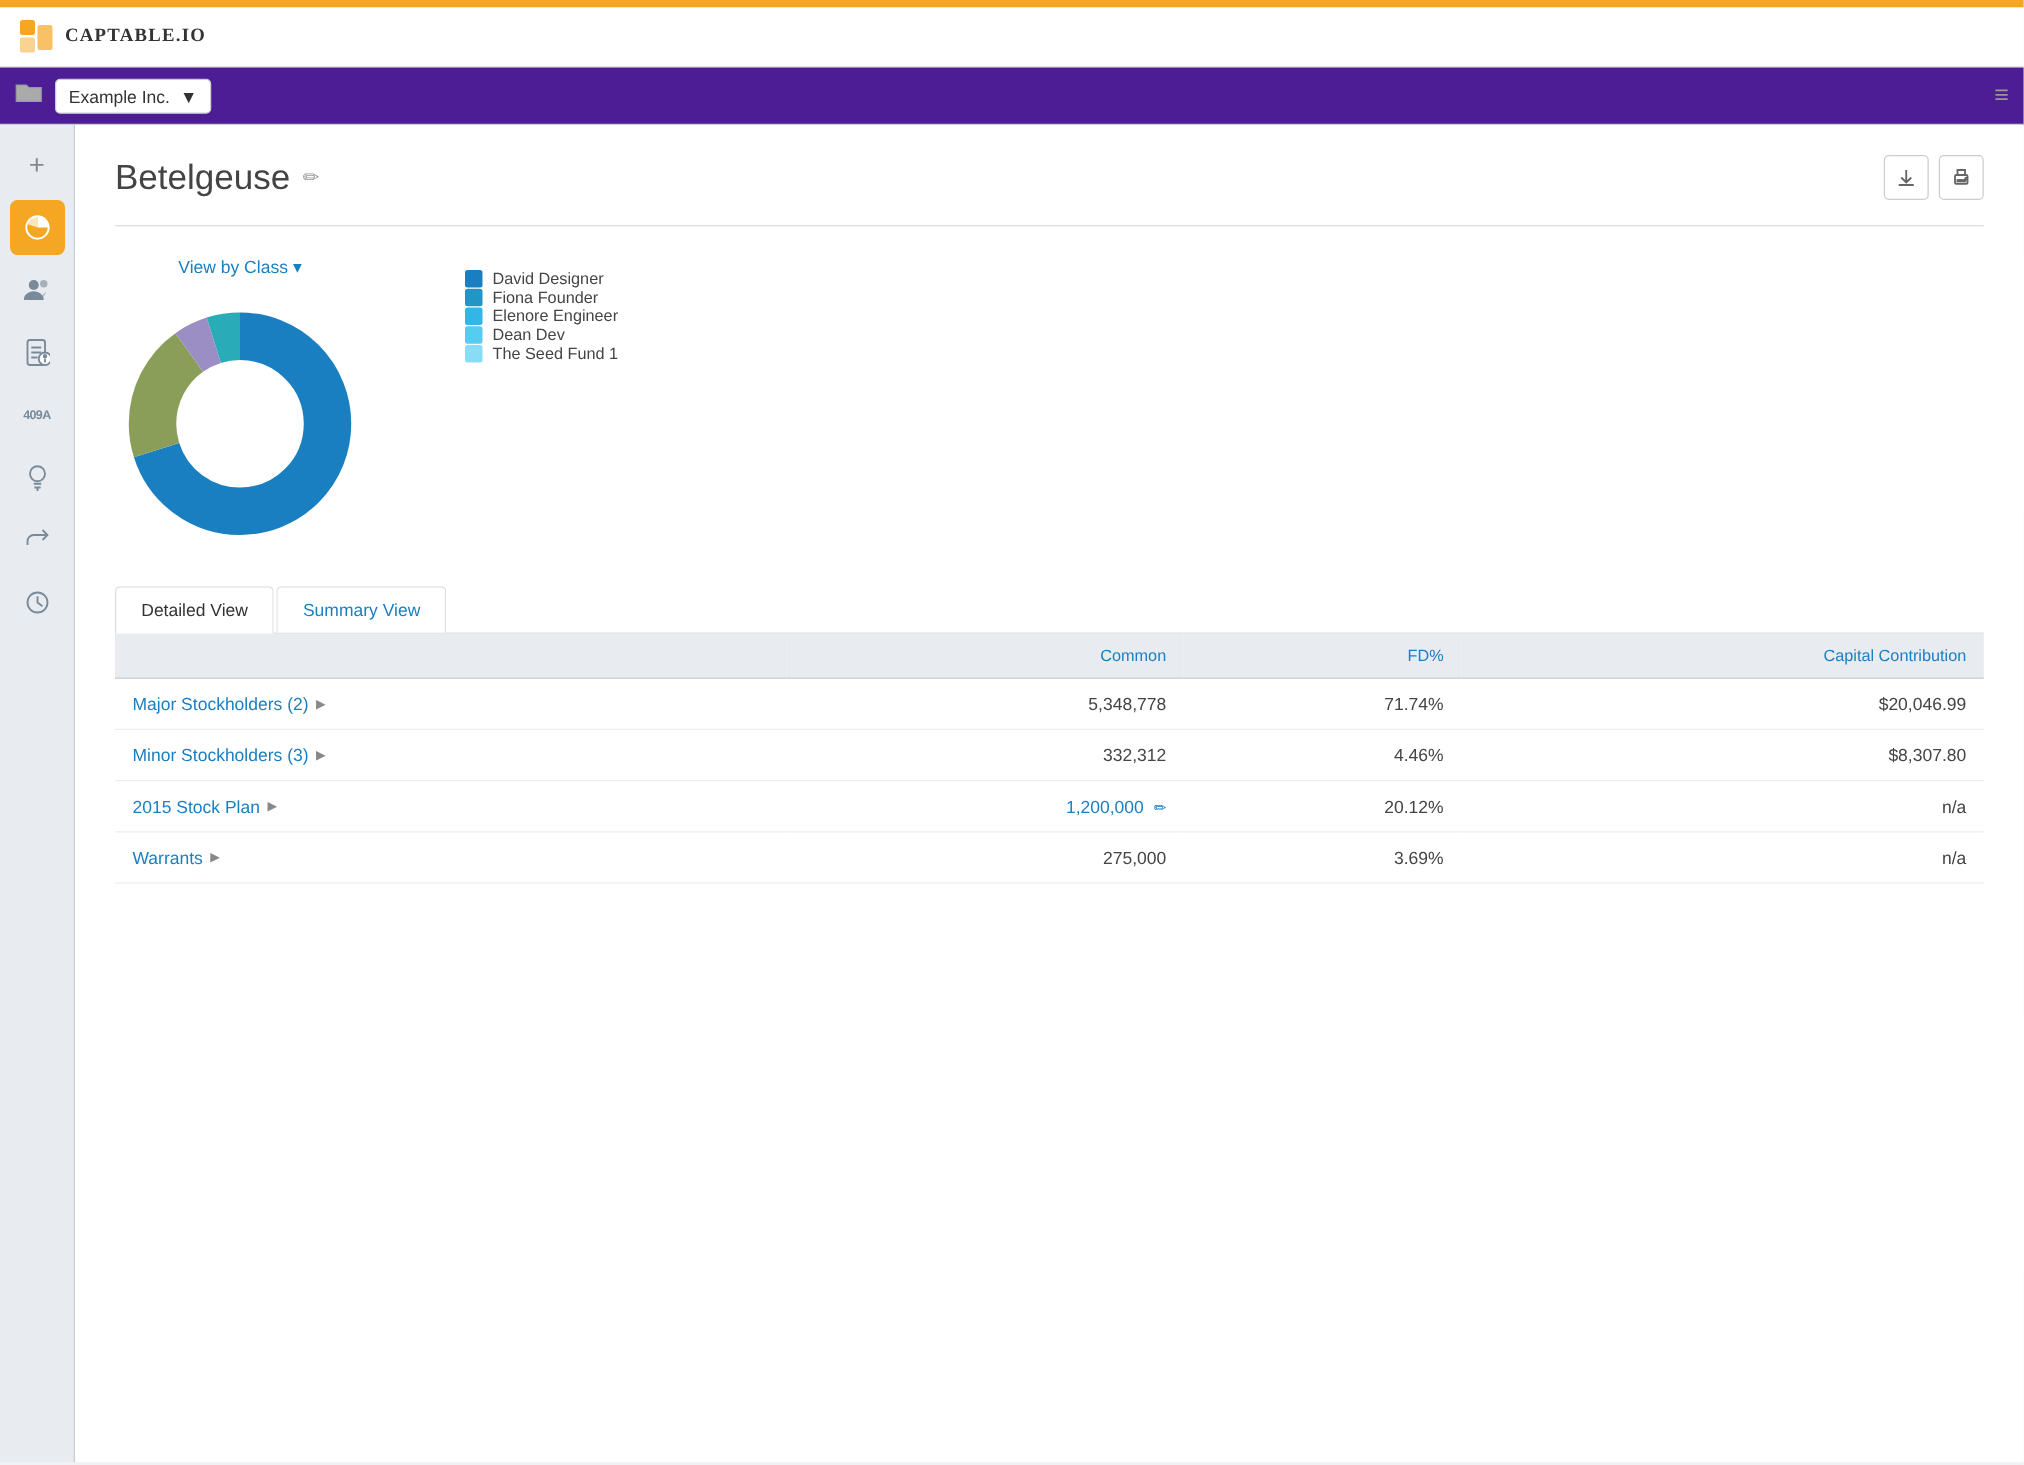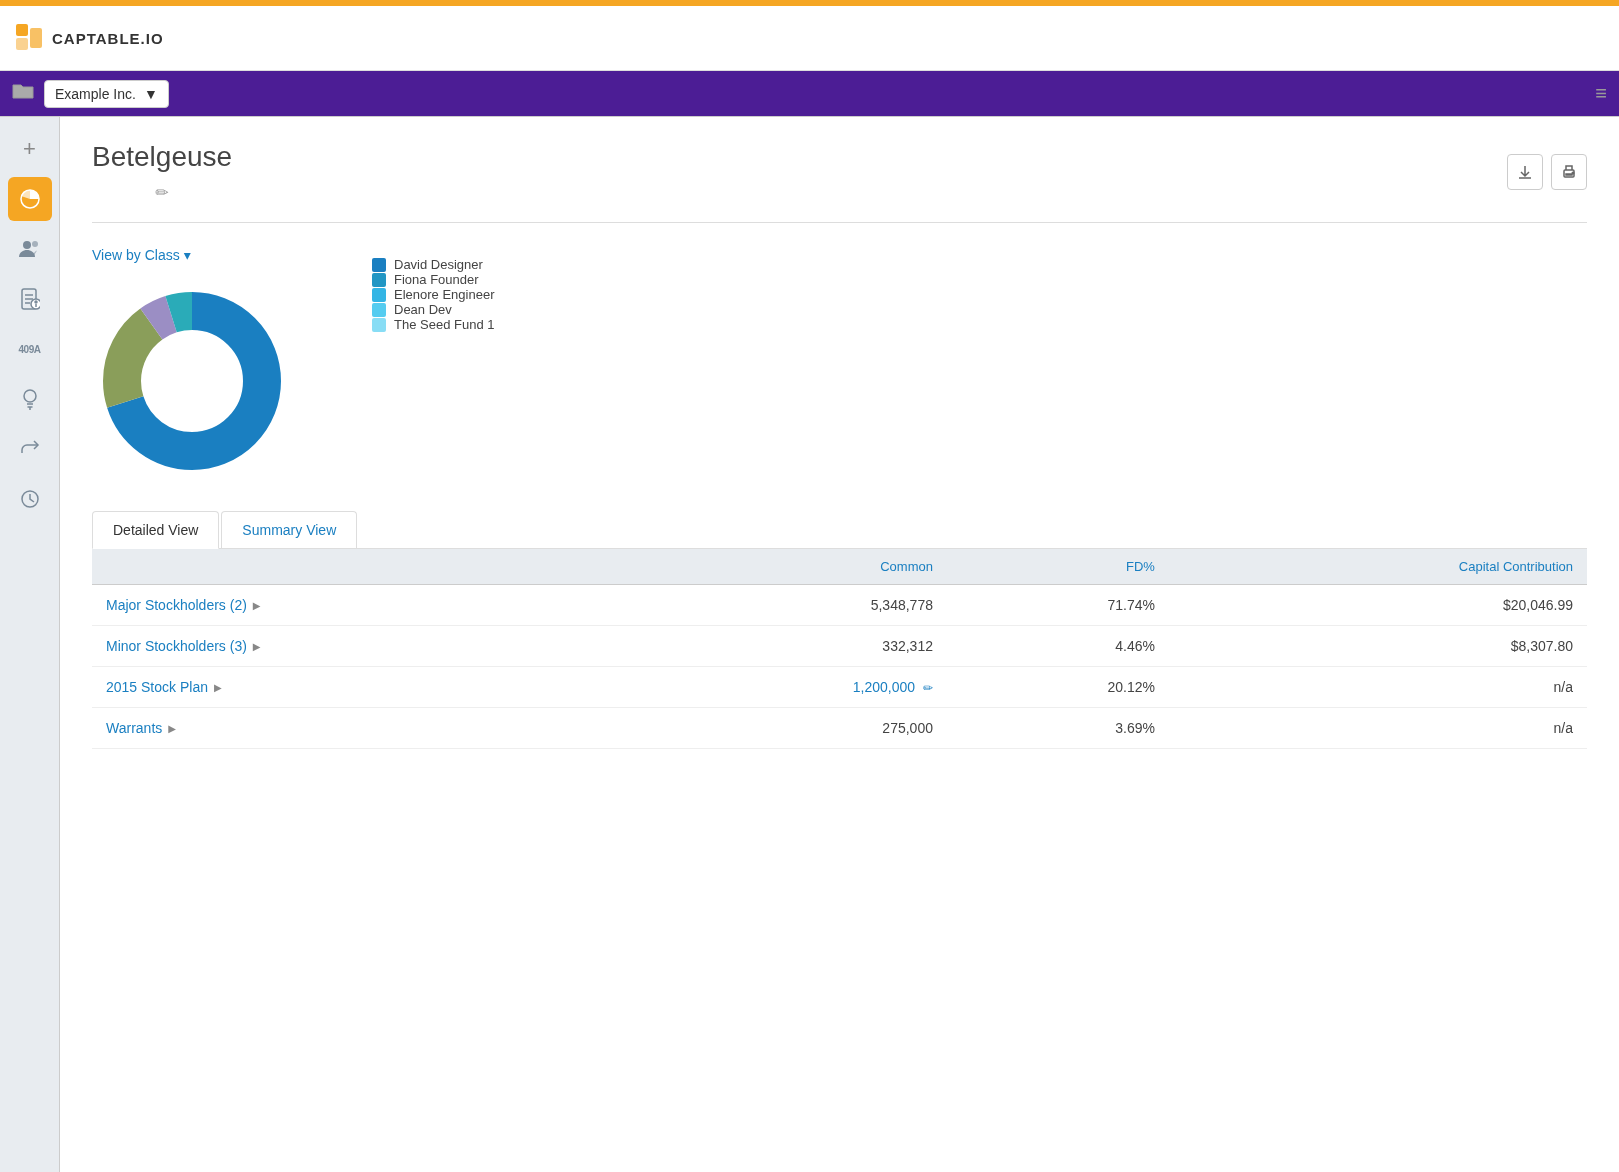--- a/index.html
+++ b/index.html
@@ -5,25 +5,26 @@
     * { box-sizing: border-box; margin: 0; padding: 0; }
     body { font-family: -apple-system, BlinkMacSystemFont, 'Segoe UI', Arial, sans-serif; background: #f0f2f5; font-size: 14px; color: #333; }
 
     
     .top-bar {
       height: 6px;
       background: #f5a623;
     }
     .header {
       background: #fff;
-      height: 65px;
+      height: 48px;
       display: flex;
       align-items: center;
       padding: 0 16px;
       border-bottom: 1px solid #ddd;
+      font-family: Liberation Serif, serif;
     }
     .logo {
       display: flex;
       align-items: center;
       gap: 8px;
       font-weight: bold;
       color: #333;
       font-size: 15px;
       letter-spacing: 1px;
     }
@@ -117,21 +118,20 @@
       justify-content: space-between;
       margin-bottom: 20px;
     }
     .page-title {
       font-size: 28px;
       font-weight: 300;
       color: #444;
       display: flex;
       align-items: center;
       gap: 10px;
-      flex-direction: column;
     }
     .edit-icon {
       font-size: 16px;
       color: #999;
       cursor: pointer;
     }
     .header-actions {
       display: flex;
       gap: 8px;
     }
@@ -157,20 +157,21 @@
     
     .charts-section {
       display: flex;
       align-items: flex-start;
       gap: 60px;
       margin-bottom: 30px;
     }
     .chart-container {
       display: flex;
       flex-direction: column;
+      align-items: center;
       gap: 8px;
     }
     .view-by-class {
       color: #1a7fc1;
       font-size: 14px;
       cursor: pointer;
       display: flex;
       align-items: center;
       gap: 4px;
       margin-bottom: 10px;

